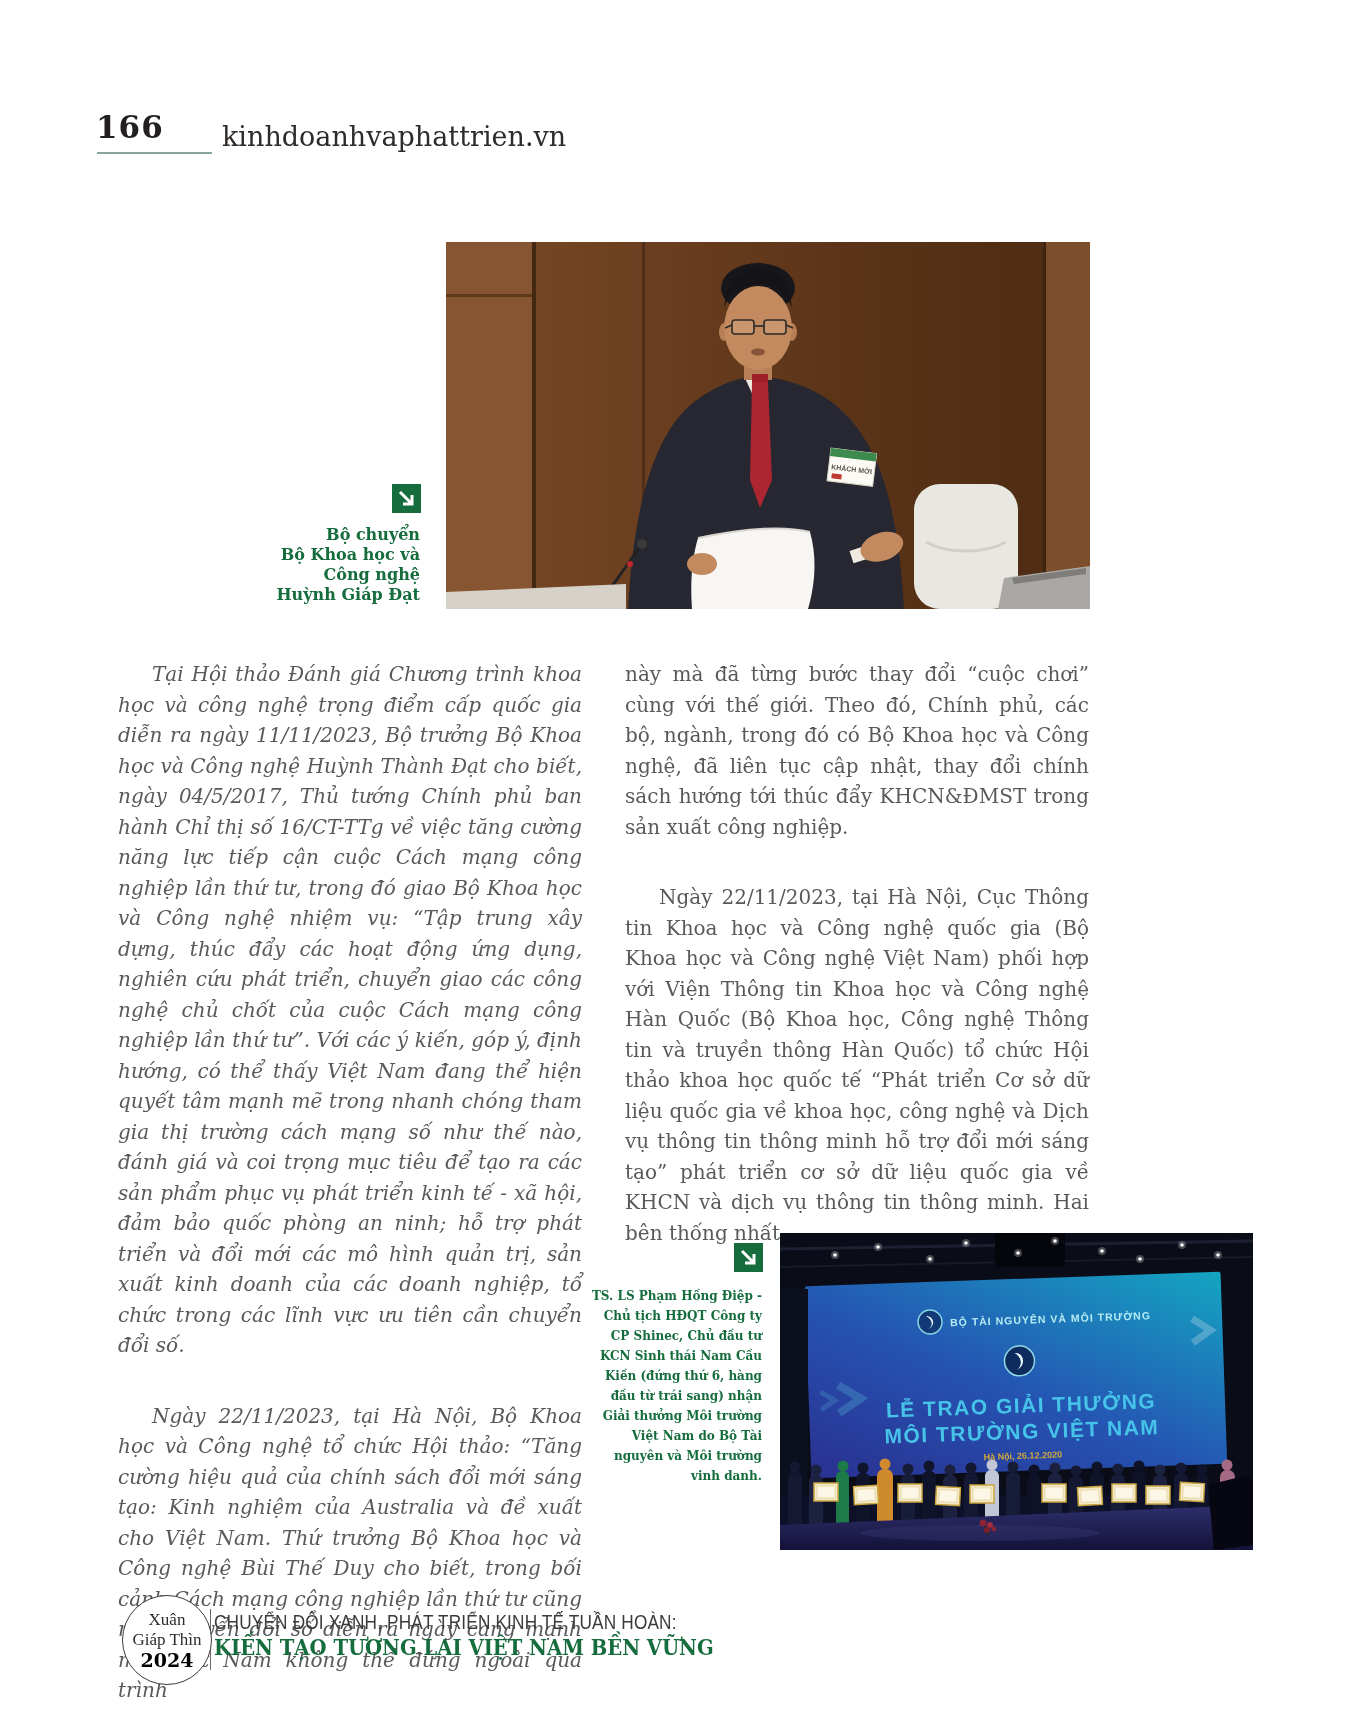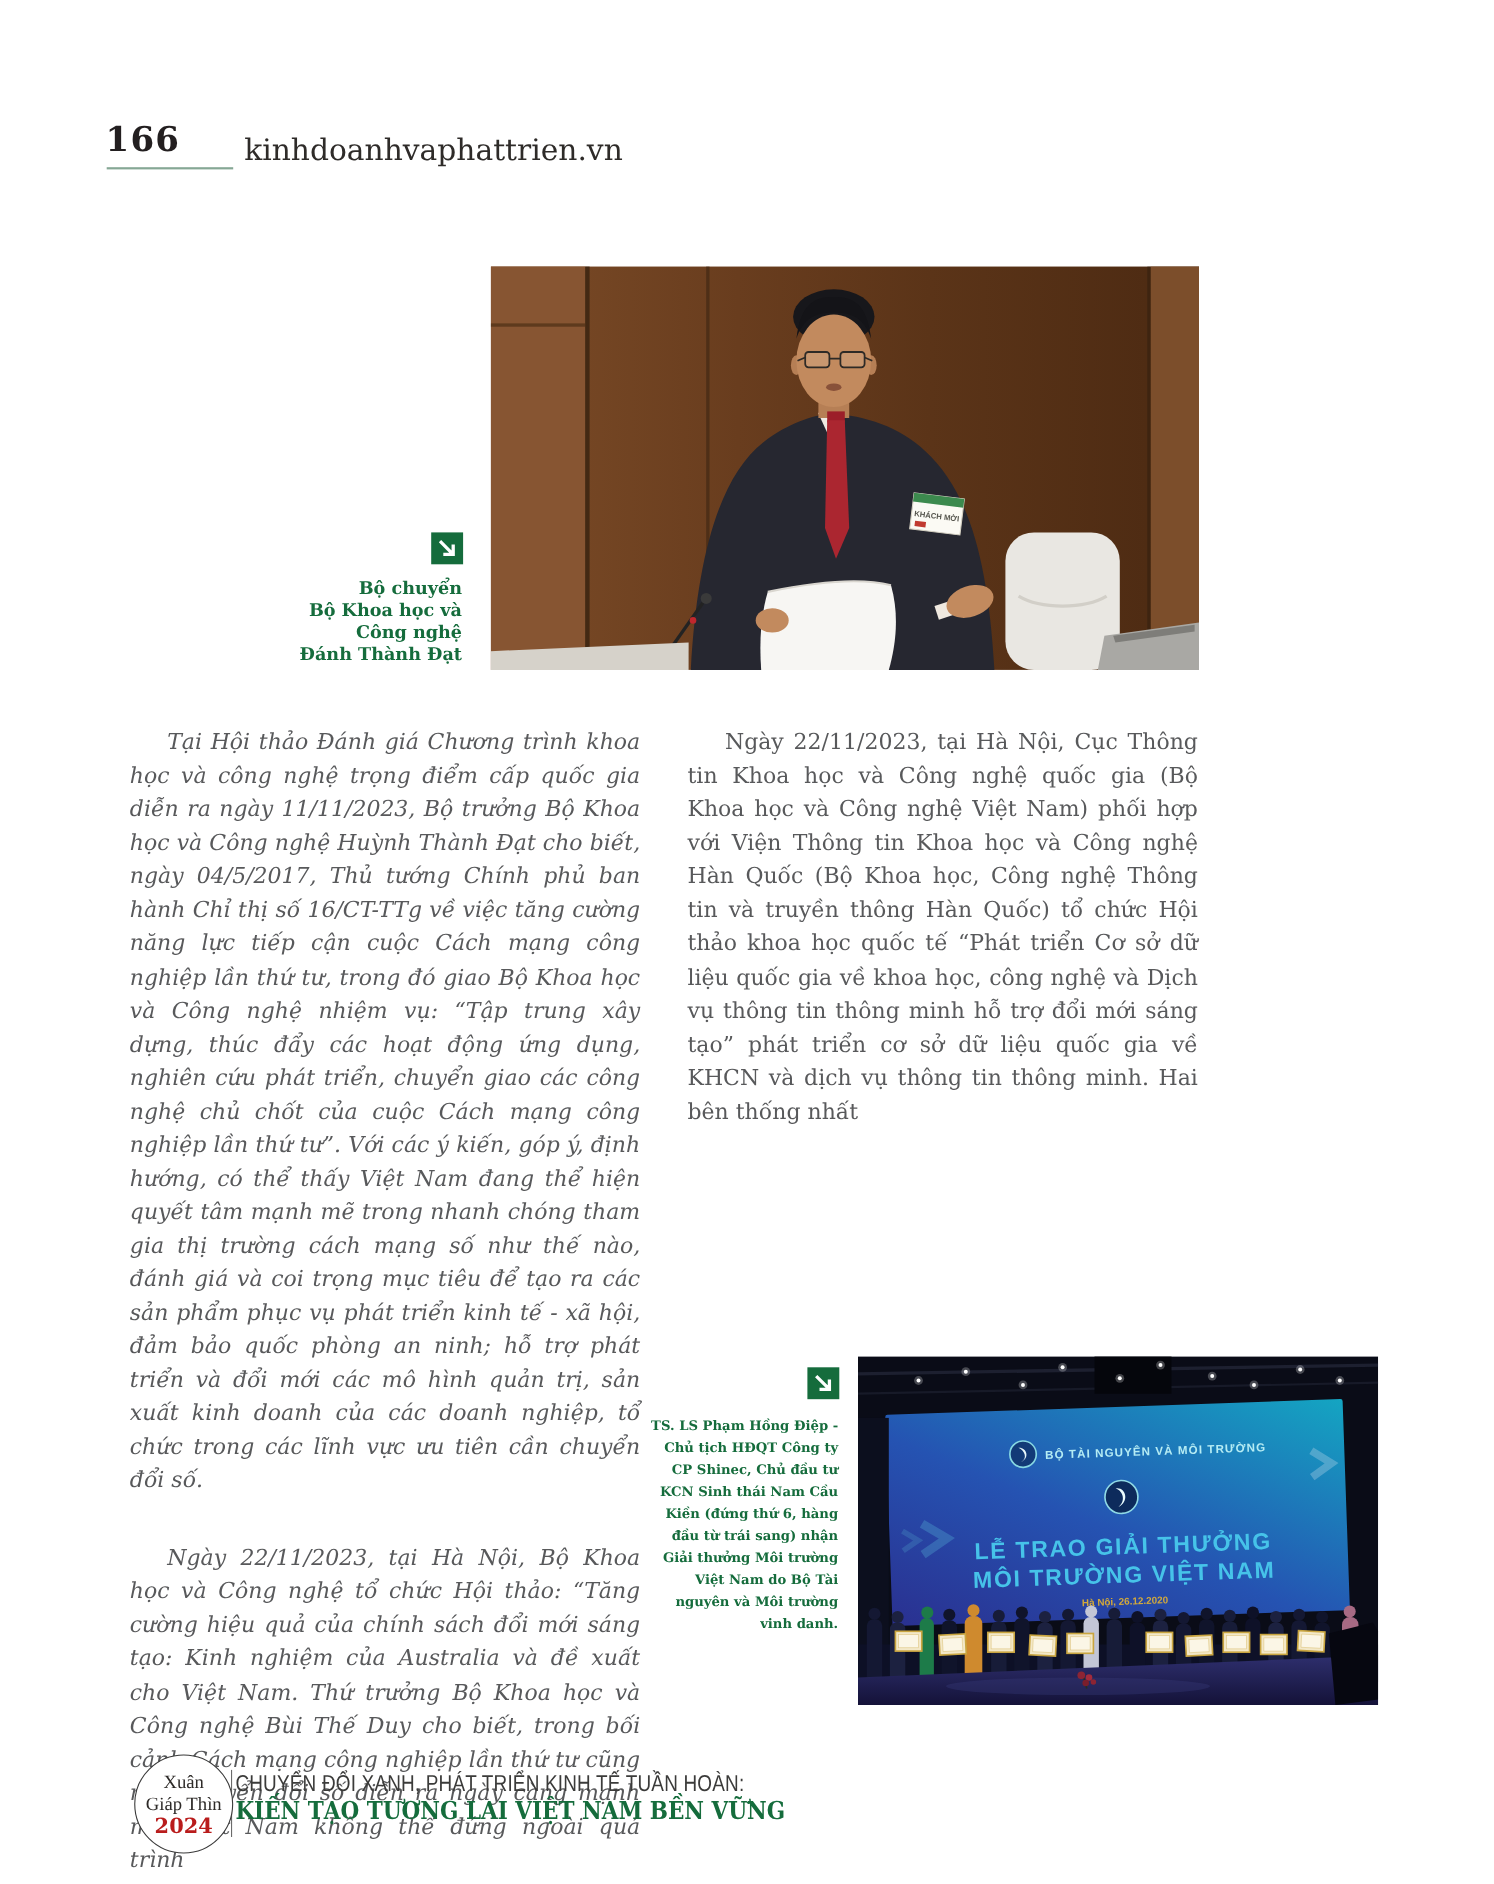--- a/index.html
+++ b/index.html
@@ -28,21 +28,21 @@
   #col-left{left:118px;font-style:italic;}
   #col-right{left:625px;}
   .col p{margin:0;}
   .col p + p{margin-top:40px;}
   .col p.indent{text-indent:34px;}
   
   .footer-divider{position:absolute;left:210px;top:1572px;width:1px;height:61px;background:#6b6b6b;}
   .footer-circle{position:absolute;left:122px;top:1558px;width:88px;height:88px;border:1.5px solid #3a3a3a;
     border-radius:50%;background:#fff;display:flex;flex-direction:column;align-items:center;justify-content:center;line-height:20px;}
   .footer-circle .fc1,.footer-circle .fc2{font-size:17px;color:#2e2b29;font-family:Liberation Serif, serif;}
-  .footer-circle .fc3{font-size:19px;font-weight:bold;color:#b91c1c;}
+  .footer-circle .fc3{font-size:19px;font-weight:bold;color:#000000;}
   .footer-line1{position:absolute;left:214px;top:1573px;font-family:"Liberation Sans",sans-serif;
     font-size:21px;color:#3b3b3a;white-space:nowrap;transform:scaleX(0.82);transform-origin:left top;letter-spacing:0.2px;}
   .footer-line2{position:absolute;left:214px;top:1597px;font-size:22.5px;font-weight:bold;color:#156c3c;
     white-space:nowrap;transform:scaleX(0.87);transform-origin:left top;}
 </style>
 </head>
 <body>
 
 <div class="page">
 
@@ -119,28 +119,29 @@
 
   <div class="marker" id="marker1">
     <svg width="29" height="29" viewBox="0 0 29 29">
         <path d="M8 8 L19 19 M20 11 V20 H11" stroke="#ffffff" stroke-width="3" fill="none"></path>
       </svg>
   </div>
   <div class="caption" id="caption1">
     <span>Bộ chuyển</span>
     <span>Bộ Khoa học và</span>
     <span>Công nghệ</span>
-    <span>Đánh Thành Đạt</span>
+    <span>Huỳnh Giáp Đạt</span>
   </div>
 
   <div class="col" id="col-left">
     <p class="indent">Tại Hội thảo Đánh giá Chương trình khoa học và công nghệ trọng điểm cấp quốc gia diễn ra ngày 11/11/2023, Bộ trưởng Bộ Khoa học và Công nghệ Huỳnh Thành Đạt cho biết, ngày 04/5/2017, Thủ tướng Chính phủ ban hành Chỉ thị số 16/CT-TTg về việc tăng cường năng lực tiếp cận cuộc Cách mạng công nghiệp lần thứ tư, trong đó giao Bộ Khoa học và Công nghệ nhiệm vụ: “Tập trung xây dựng, thúc đẩy các hoạt động ứng dụng, nghiên cứu phát triển, chuyển giao các công nghệ chủ chốt của cuộc Cách mạng công nghiệp lần thứ tư”. Với các ý kiến, góp ý, định hướng, có thể thấy Việt Nam đang thể hiện quyết tâm mạnh mẽ trong nhanh chóng tham gia thị trường cách mạng số như thế nào, đánh giá và coi trọng mục tiêu để tạo ra các sản phẩm phục vụ phát triển kinh tế - xã hội, đảm bảo quốc phòng an ninh; hỗ trợ phát triển và đổi mới các mô hình quản trị, sản xuất kinh doanh của các doanh nghiệp, tổ chức trong các lĩnh vực ưu tiên cần chuyển đổi số.</p>
     <p class="indent">Ngày 22/11/2023, tại Hà Nội, Bộ Khoa học và Công nghệ tổ chức Hội thảo: “Tăng cường hiệu quả của chính sách đổi mới sáng tạo: Kinh nghiệm của Australia và đề xuất cho Việt Nam. Thứ trưởng Bộ Khoa học và Công nghệ Bùi Thế Duy cho biết, trong bối cảnh Cách mạng công nghiệp lần thứ tư cũng như chuyển đổi số diễn ra ngày càng mạnh mẽ, Việt Nam không thể đứng ngoài quá trình</p>
   </div>
   <div class="col" id="col-right">
+    <p>này mà đã từng bước thay đổi “cuộc chơi” cùng với thế giới. Theo đó, Chính phủ, các bộ, ngành, trong đó có Bộ Khoa học và Công nghệ, đã liên tục cập nhật, thay đổi chính sách hướng tới thúc đẩy KHCN&amp;ĐMST trong sản xuất công nghiệp.</p>
     <p class="indent">Ngày 22/11/2023, tại Hà Nội, Cục Thông tin Khoa học và Công nghệ quốc gia (Bộ Khoa học và Công nghệ Việt Nam) phối hợp với Viện Thông tin Khoa học và Công nghệ Hàn Quốc (Bộ Khoa học, Công nghệ Thông tin và truyền thông Hàn Quốc) tổ chức Hội thảo khoa học quốc tế “Phát triển Cơ sở dữ liệu quốc gia về khoa học, công nghệ và Dịch vụ thông tin thông minh hỗ trợ đổi mới sáng tạo” phát triển cơ sở dữ liệu quốc gia về KHCN và dịch vụ thông tin thông minh. Hai bên thống nhất</p>
   </div>
 
   <div class="marker" id="marker2">
     <svg width="29" height="29" viewBox="0 0 29 29">
         <path d="M8 8 L19 19 M20 11 V20 H11" stroke="#ffffff" stroke-width="3" fill="none"></path>
       </svg>
   </div>
   <div class="caption" id="caption2">TS. LS Phạm Hồng Điệp - Chủ tịch HĐQT Công ty CP Shinec, Chủ đầu tư KCN Sinh thái Nam Cầu Kiền (đứng thứ 6, hàng đầu từ trái sang) nhận Giải thưởng Môi trường Việt Nam do Bộ Tài nguyên và Môi trường vinh danh.</div>
 

